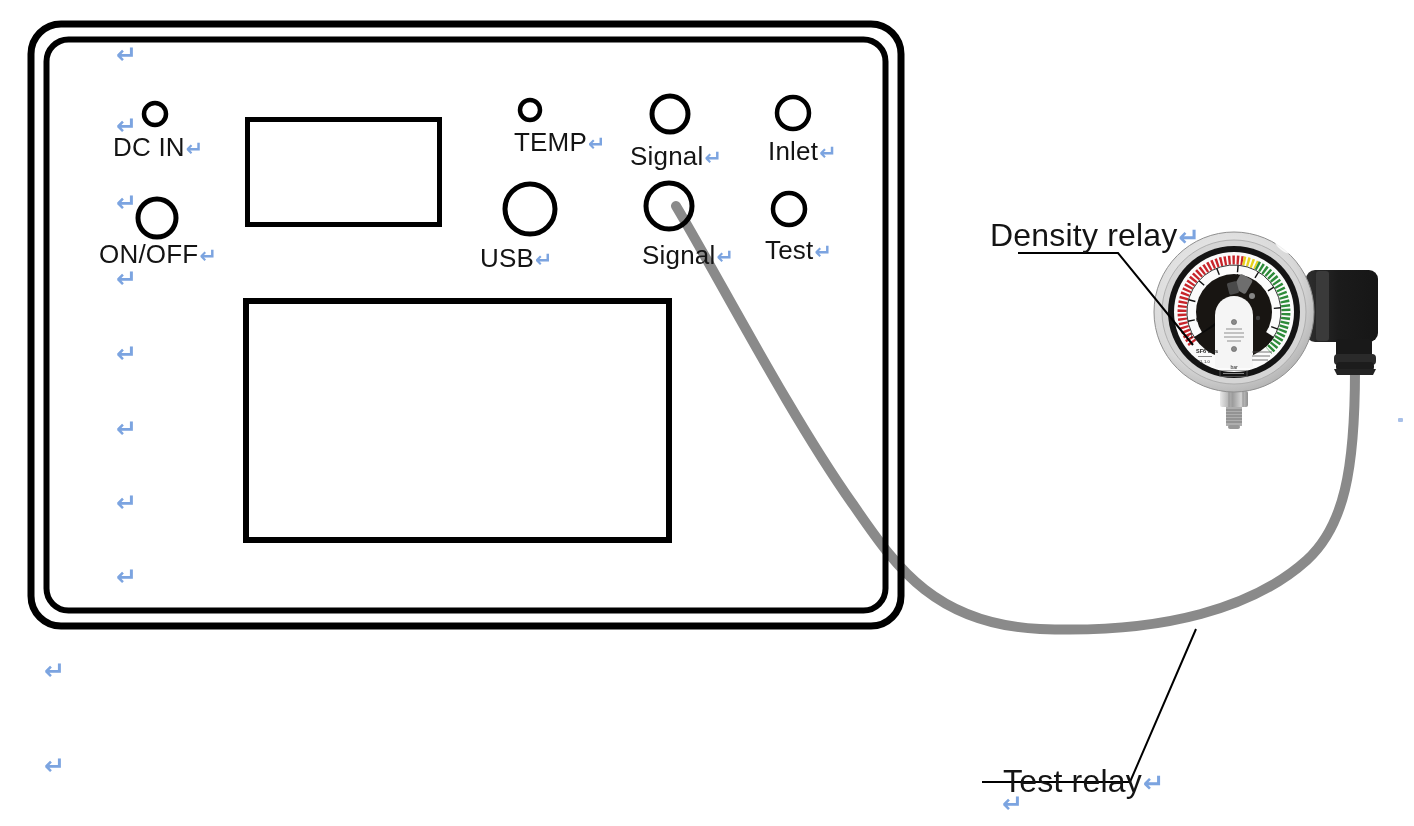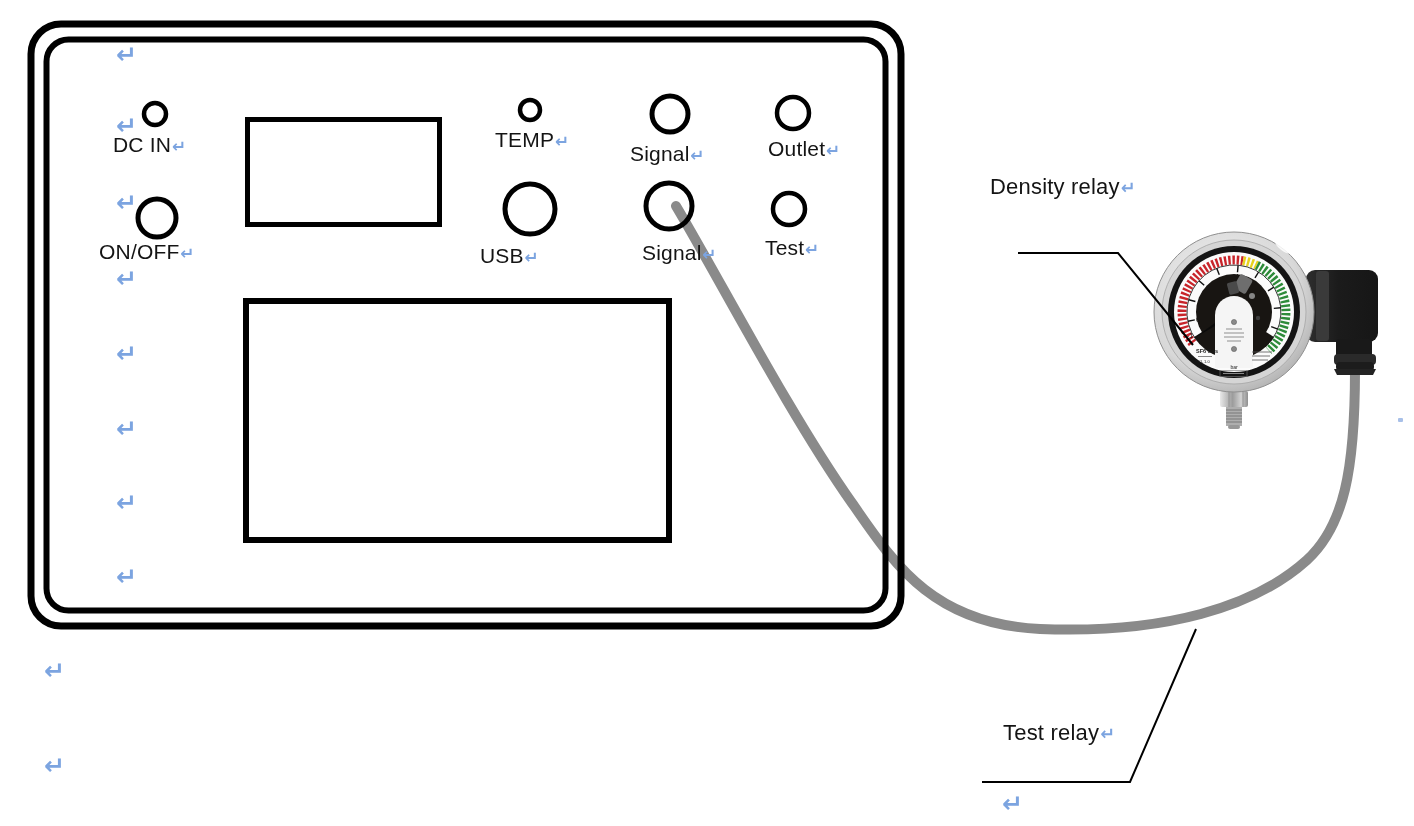--- a/index.html
+++ b/index.html
@@ -1,24 +1,24 @@
 <!DOCTYPE html>
 <html><head>
 <meta charset="utf-8">
 <style>
   html,body{margin:0;padding:0;background:#ffffff;}
   .stage{
     position:relative;width:1414px;height:826px;background:#ffffff;overflow:hidden;
     font-family:"Liberation Sans", sans-serif;color:#1a1a1a;
   }
   .lbl{
-    position:absolute;font-size:21px;letter-spacing:0.2px;color:#141414;
+    position:absolute;font-size:26px;letter-spacing:0.2px;color:#141414;
     white-space:nowrap;line-height:1.05;
   }
-  .lbl-big{font-size:22px;}
+  .lbl-big{font-size:32px;margin-top:44px;}
   .pm{
     font-family:"DejaVu Sans", sans-serif;color:#7ca4e0;font-weight:600;
   }
   .lbl .pm{font-size:0.8em;margin-left:1px;}
   .pm-float{
     position:absolute;font-family:"DejaVu Sans", sans-serif;color:#7ca4e0;
     font-size:25px;font-weight:600;line-height:1;
   }
   .blue-dot{
     position:absolute;width:5px;height:4px;background:#a8c0e8;border-radius:1px;
@@ -181,34 +181,34 @@
     <path d="M 1018 253 L 1118 253 L 1193 345" fill="none" stroke="#000" stroke-width="2"></path>
     <path d="M 1196 629 L 1130 782 L 982 782" fill="none" stroke="#000" stroke-width="2"></path>
   </svg>
 
   <div class="lbl" style="left:113px;top:134px;">
     <span>DC IN</span><span class="pm">↵</span>
   </div>
   <div class="lbl" style="left:99px;top:241px;">
     <span>ON/OFF</span><span class="pm">↵</span>
   </div>
-  <div class="lbl" style="left:495px;top:129px;">
+  <div class="lbl" style="left:514px;top:129px;">
     <span>TEMP</span><span class="pm">↵</span>
   </div>
   <div class="lbl" style="left:480px;top:245px;">
     <span>USB</span><span class="pm">↵</span>
   </div>
   <div class="lbl" style="left:630px;top:143px;">
     <span>Signal</span><span class="pm">↵</span>
   </div>
   <div class="lbl" style="left:630px;top:242px;margin-left:12px;">
     <span>Signal</span><span class="pm">↵</span>
   </div>
   <div class="lbl" style="left:768px;top:138px;">
-    <span>Outlet</span><span class="pm">↵</span>
+    <span>Inlet</span><span class="pm">↵</span>
   </div>
   <div class="lbl" style="left:765px;top:237px;">
     <span>Test</span><span class="pm">↵</span>
   </div>
 
   <div class="lbl lbl-big" style="left:990px;top:175px;">
     <span>Density relay</span><span class="pm">↵</span>
   </div>
   <div class="lbl lbl-big" style="left:1003px;top:721px;">
     <span>Test relay</span><span class="pm">↵</span>

